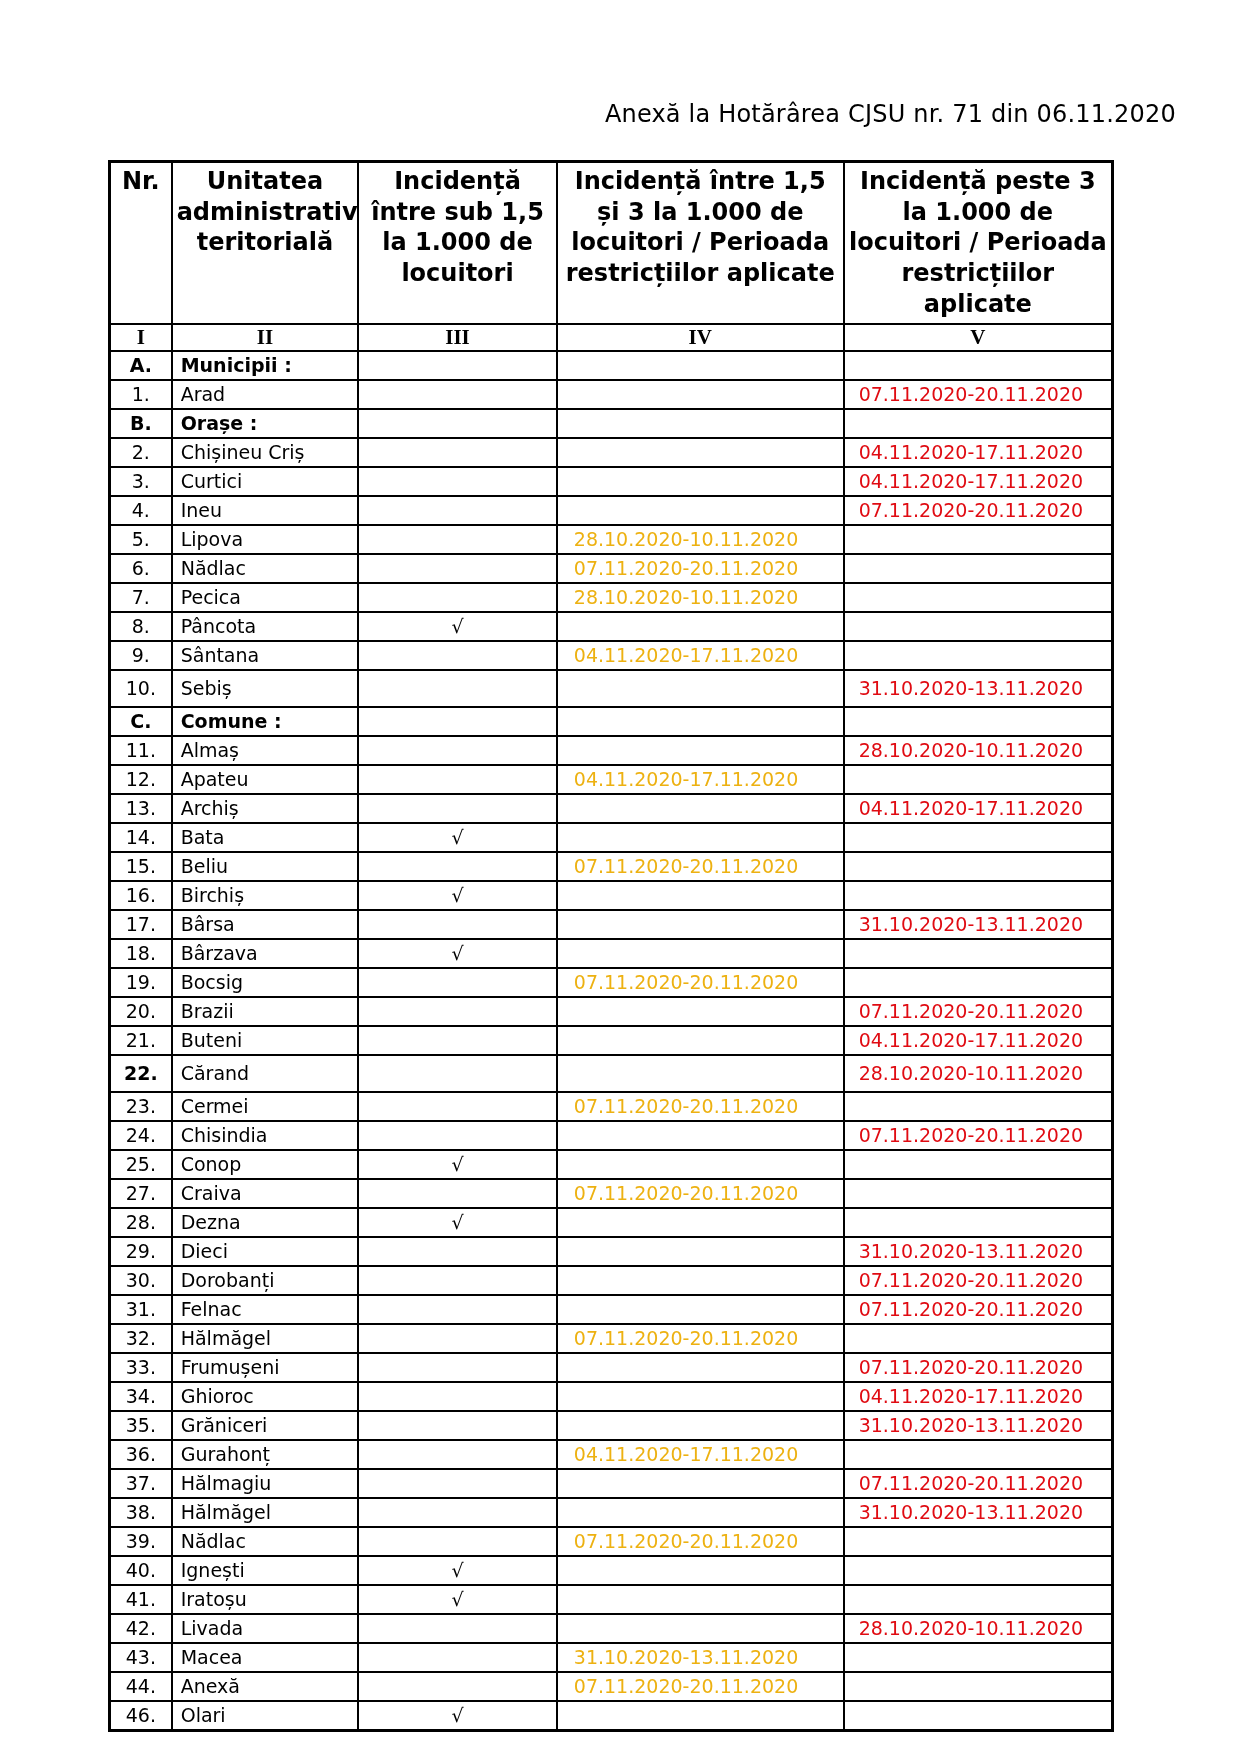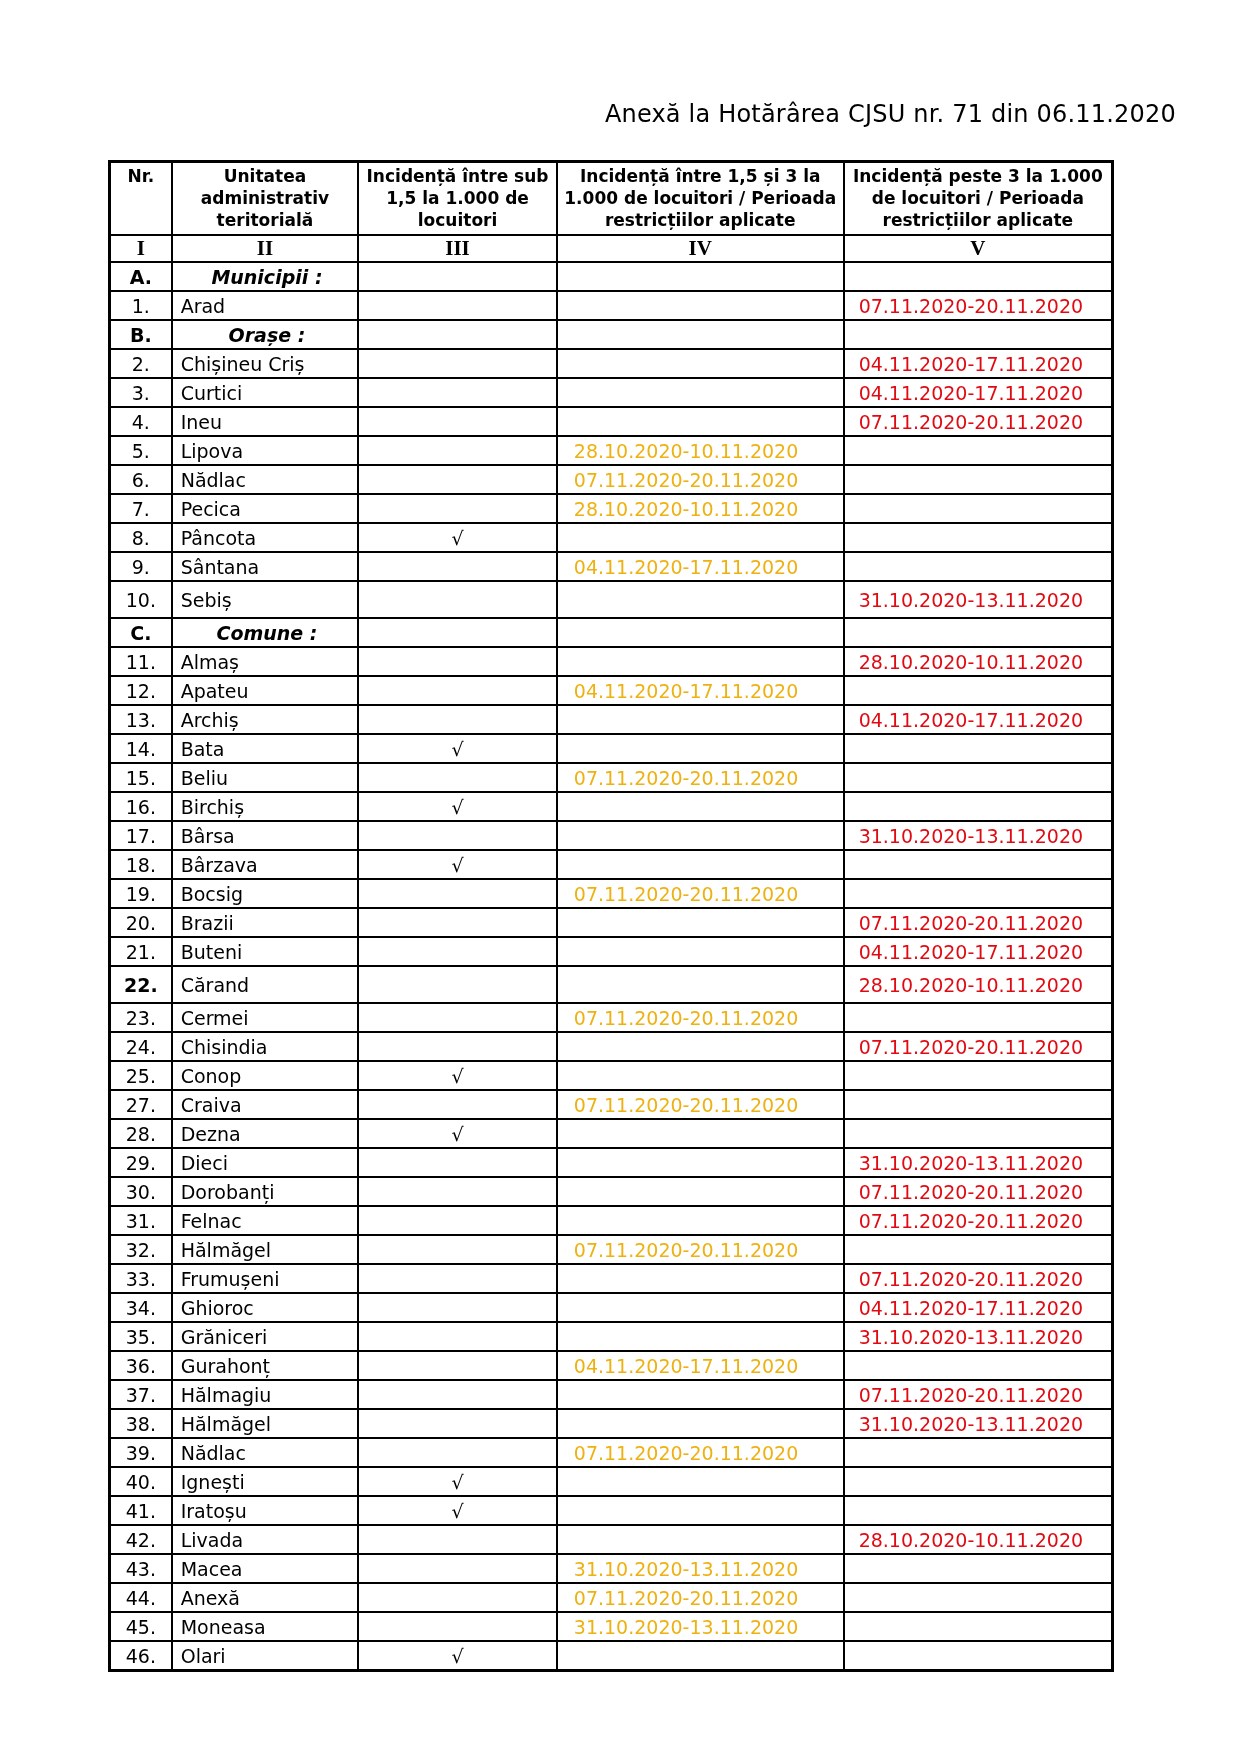--- a/index.html
+++ b/index.html
@@ -43,21 +43,21 @@
     padding: 1px 4px;
     overflow: hidden;
   }
   .col-nr    { width: 62px;  }
   .col-name  { width: 186px; }
   .col-under { width: 198px; }
   .col-mid   { width: 286px; }
   .col-high  { width: 268px; }
 
   th.header-cell {
-    font-size: 17px;
+    font-size: 24px;
     font-weight: bold;
     text-align: center;
     vertical-align: top;
     line-height: 1.28;
     padding-top: 3px;
     padding-bottom: 3px;
   }
   td.numeral-cell {
     font-family: "Liberation Serif", "DejaVu Serif", serif;
     font-weight: bold;
@@ -72,22 +72,20 @@
     padding: 1px 2px;
   }
   td.cell-name {
     text-align: left;
     padding-left: 8px;
     white-space: nowrap;
   }
   tr.section-row td.cell-nr { font-weight: bold; }
   tr.section-row td.cell-name {
     font-weight: bold;
-    font-style: italic;
-    text-align: center;
   }
   td.cell-under {
     text-align: center;
     font-size: 21px;
   }
   td.cell-mid {
     text-align: left;
     padding-left: 16px;
     color: var(--yellow-date, #edb111);
     white-space: nowrap;
@@ -447,27 +445,20 @@
       <td class="cell-high"></td>
     </tr>
         <tr class="body-row">
       <td class="cell-nr">44.</td>
       <td class="cell-name">Anexă</td>
       <td class="cell-under"></td>
       <td class="cell-mid">07.11.2020-20.11.2020</td>
       <td class="cell-high"></td>
     </tr>
         <tr class="body-row">
-      <td class="cell-nr">45.</td>
-      <td class="cell-name">Moneasa</td>
-      <td class="cell-under"></td>
-      <td class="cell-mid">31.10.2020-13.11.2020</td>
-      <td class="cell-high"></td>
-    </tr>
-        <tr class="body-row">
       <td class="cell-nr">46.</td>
       <td class="cell-name">Olari</td>
       <td class="cell-under">√</td>
       <td class="cell-mid"></td>
       <td class="cell-high"></td>
     </tr>
       </tbody>
   </table>
 
 </div>

